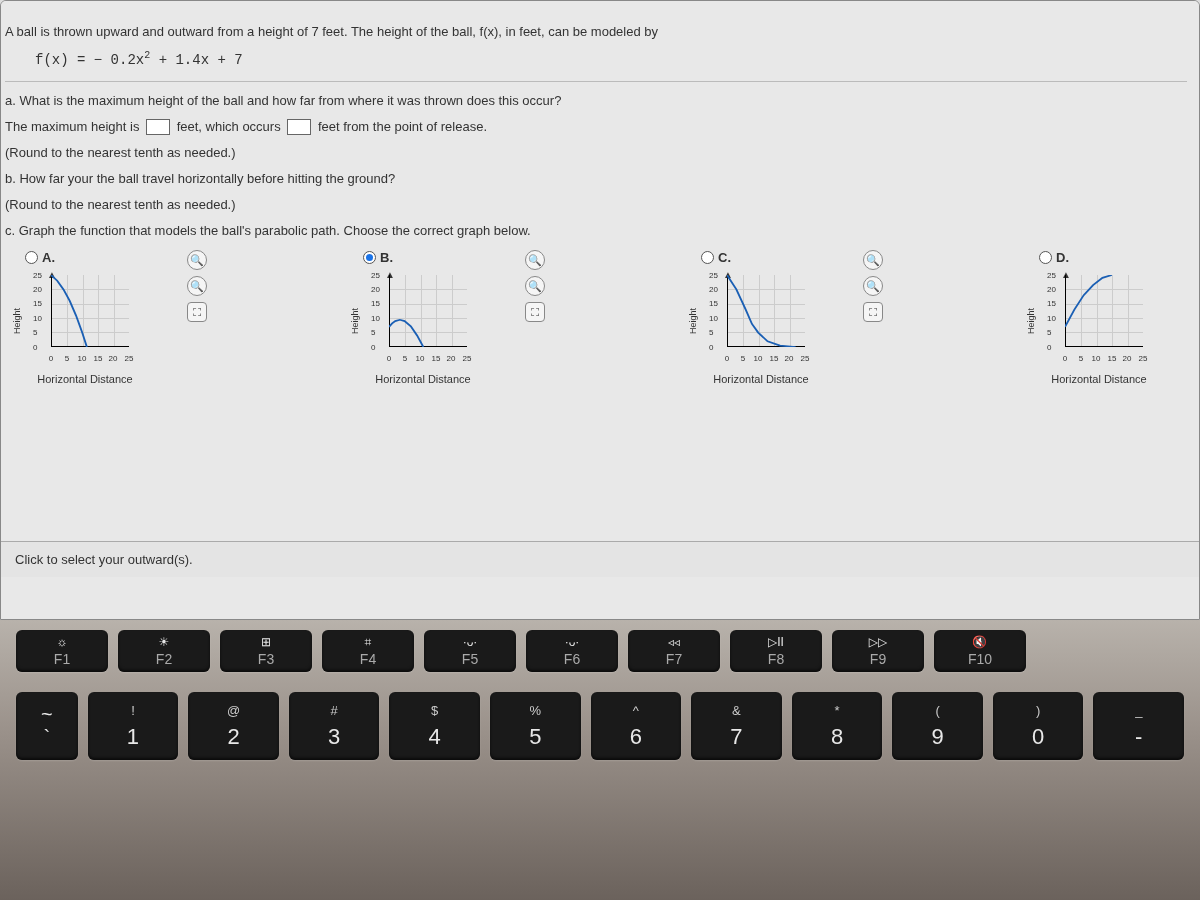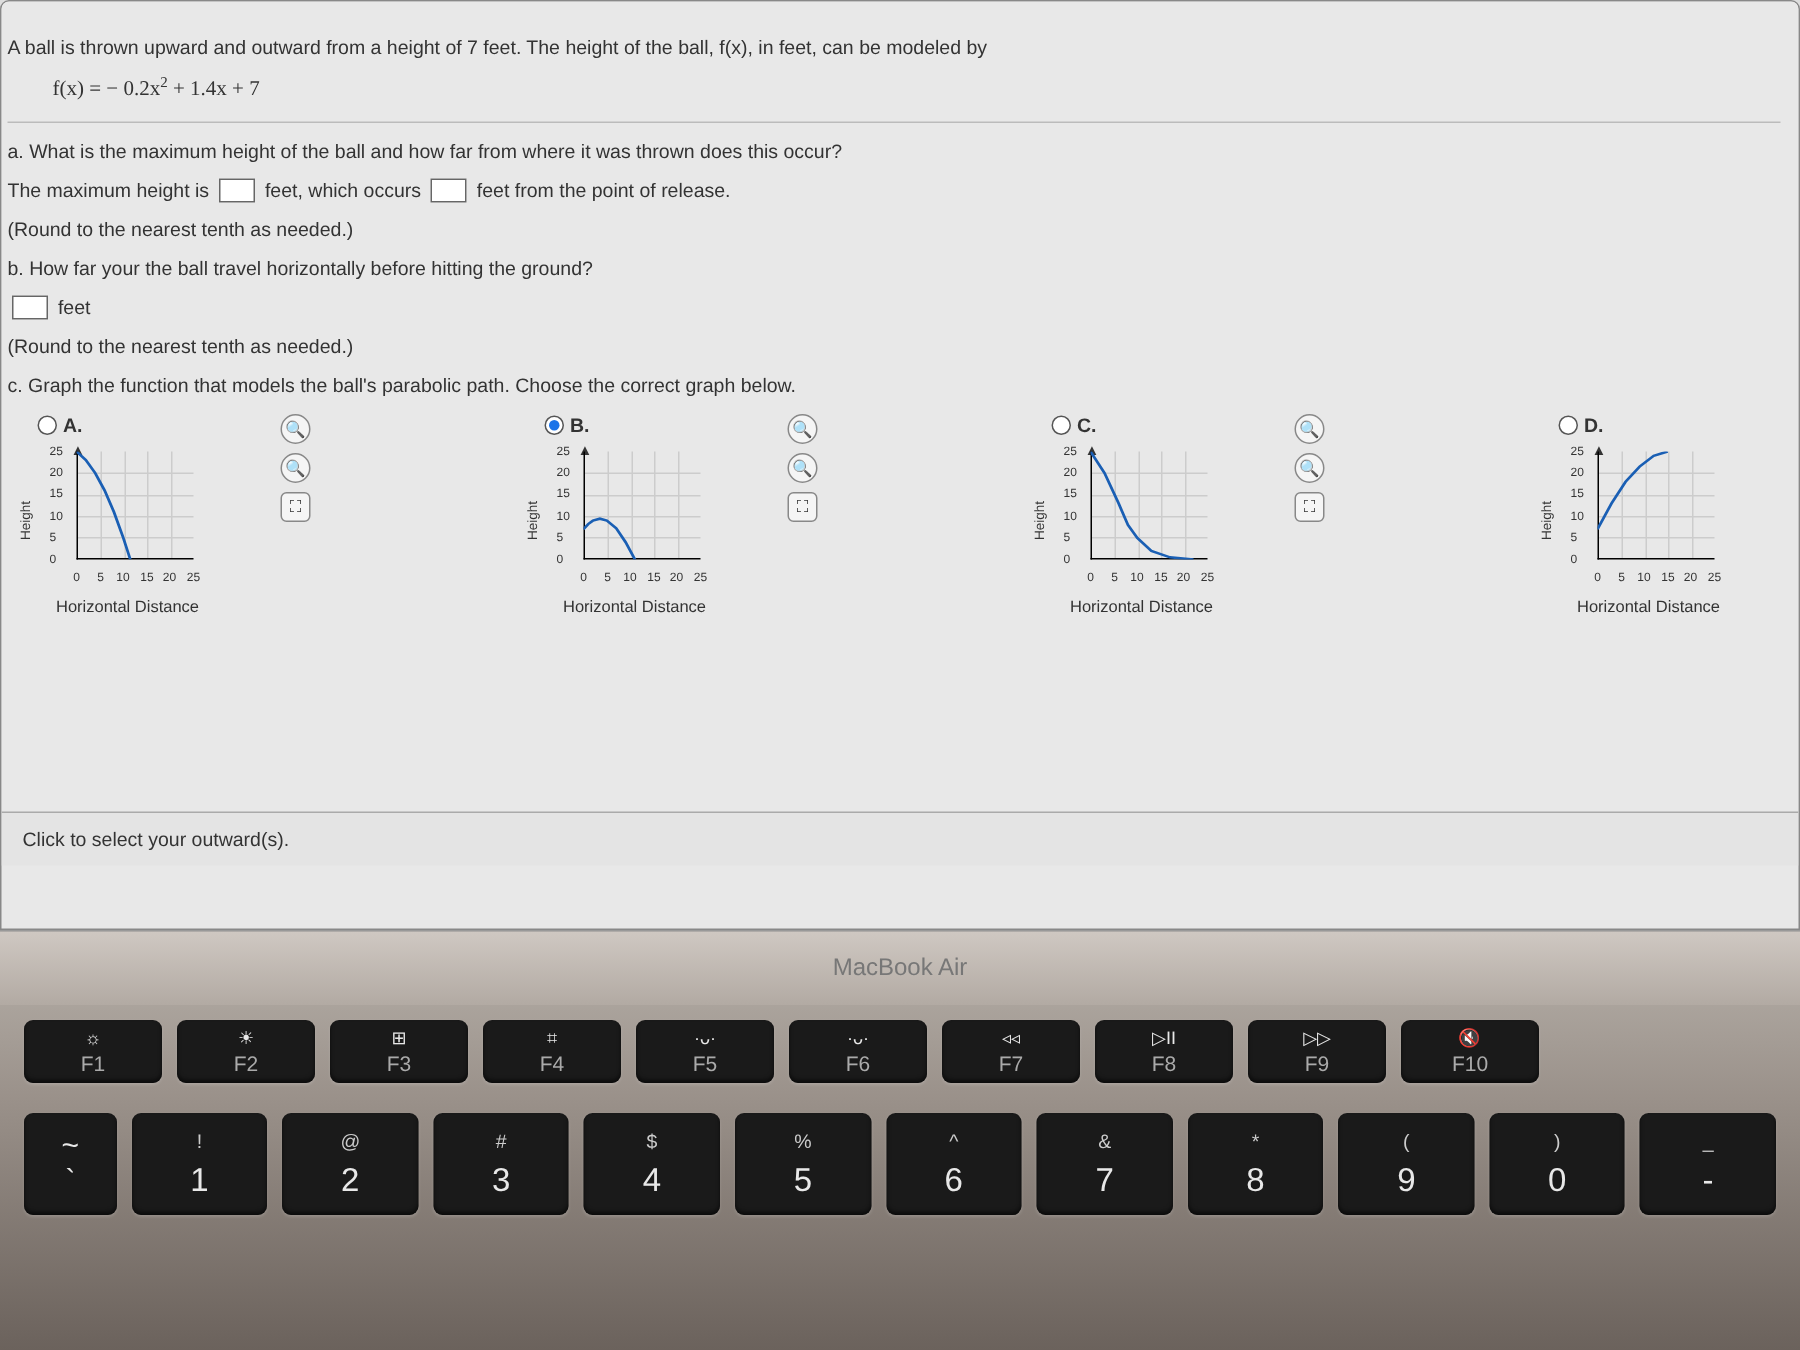--- a/index.html
+++ b/index.html
@@ -22,21 +22,21 @@
     border-radius: 6px 6px 0 0;
     overflow: hidden;
   }
   .content {
     padding: 20px 12px 0 4px;
     background: #e8e8e8;
     height: 540px;
   }
   .problem-block { line-height: 1.7; }
   .problem-block p { margin-bottom: 4px; }
-  .formula { padding-left: 30px; font-family: Liberation Serif, serif; font-size: 14px; }
+  .formula { padding-left: 30px; font-family: Liberation Mono, monospace; font-size: 14px; }
   .sup { vertical-align: super; font-size: 10px; }
   .section-line { border-top: 1px solid #bbb; margin: 8px 0; }
   .input-box {
     display: inline-block;
     width: 24px; height: 16px;
     border: 1px solid #666;
     background: #fff;
     vertical-align: middle;
     margin: 0 3px;
   }
@@ -192,24 +192,20 @@
         <span class="input-box"></span>
         <span> feet, which occurs </span>
         <span class="input-box"></span>
         <span> feet from the point of release.</span>
       </p>
       <p>(Round to the nearest tenth as needed.)</p>
     </div>
 
     <div class="problem-block">
       <p>b. How far your the ball travel horizontally before hitting the ground?</p>
-      <p>
-        <span class="input-box"></span>
-        <span> feet</span>
-      </p>
       <p>(Round to the nearest tenth as needed.)</p>
     </div>
 
     <div class="problem-block">
       <p>c. Graph the function that models the ball's parabolic path. Choose the correct graph below.</p>
     </div>
 
     <div class="graphs-row">
 
       <div class="graph-option">
@@ -368,23 +364,20 @@
           <span class="tick-x" style="left:104px">25</span>
         </div>
 
       </div>
     </div>
   </div>
   <div class="footer-bar">Click to select your outward(s).</div>
 </div>
 
 <div class="laptop">
-  <div class="hinge">
-    <span class="macbook-text">MacBook Air</span>
-  </div>
   <div class="key-row">
     <div class="key fn-key">
         <span class="fn-icon">☼</span>
         <span class="fn-label">F1</span>
       </div>
     <div class="key fn-key">
         <span class="fn-icon">☀</span>
         <span class="fn-label">F2</span>
       </div>
     <div class="key fn-key">

